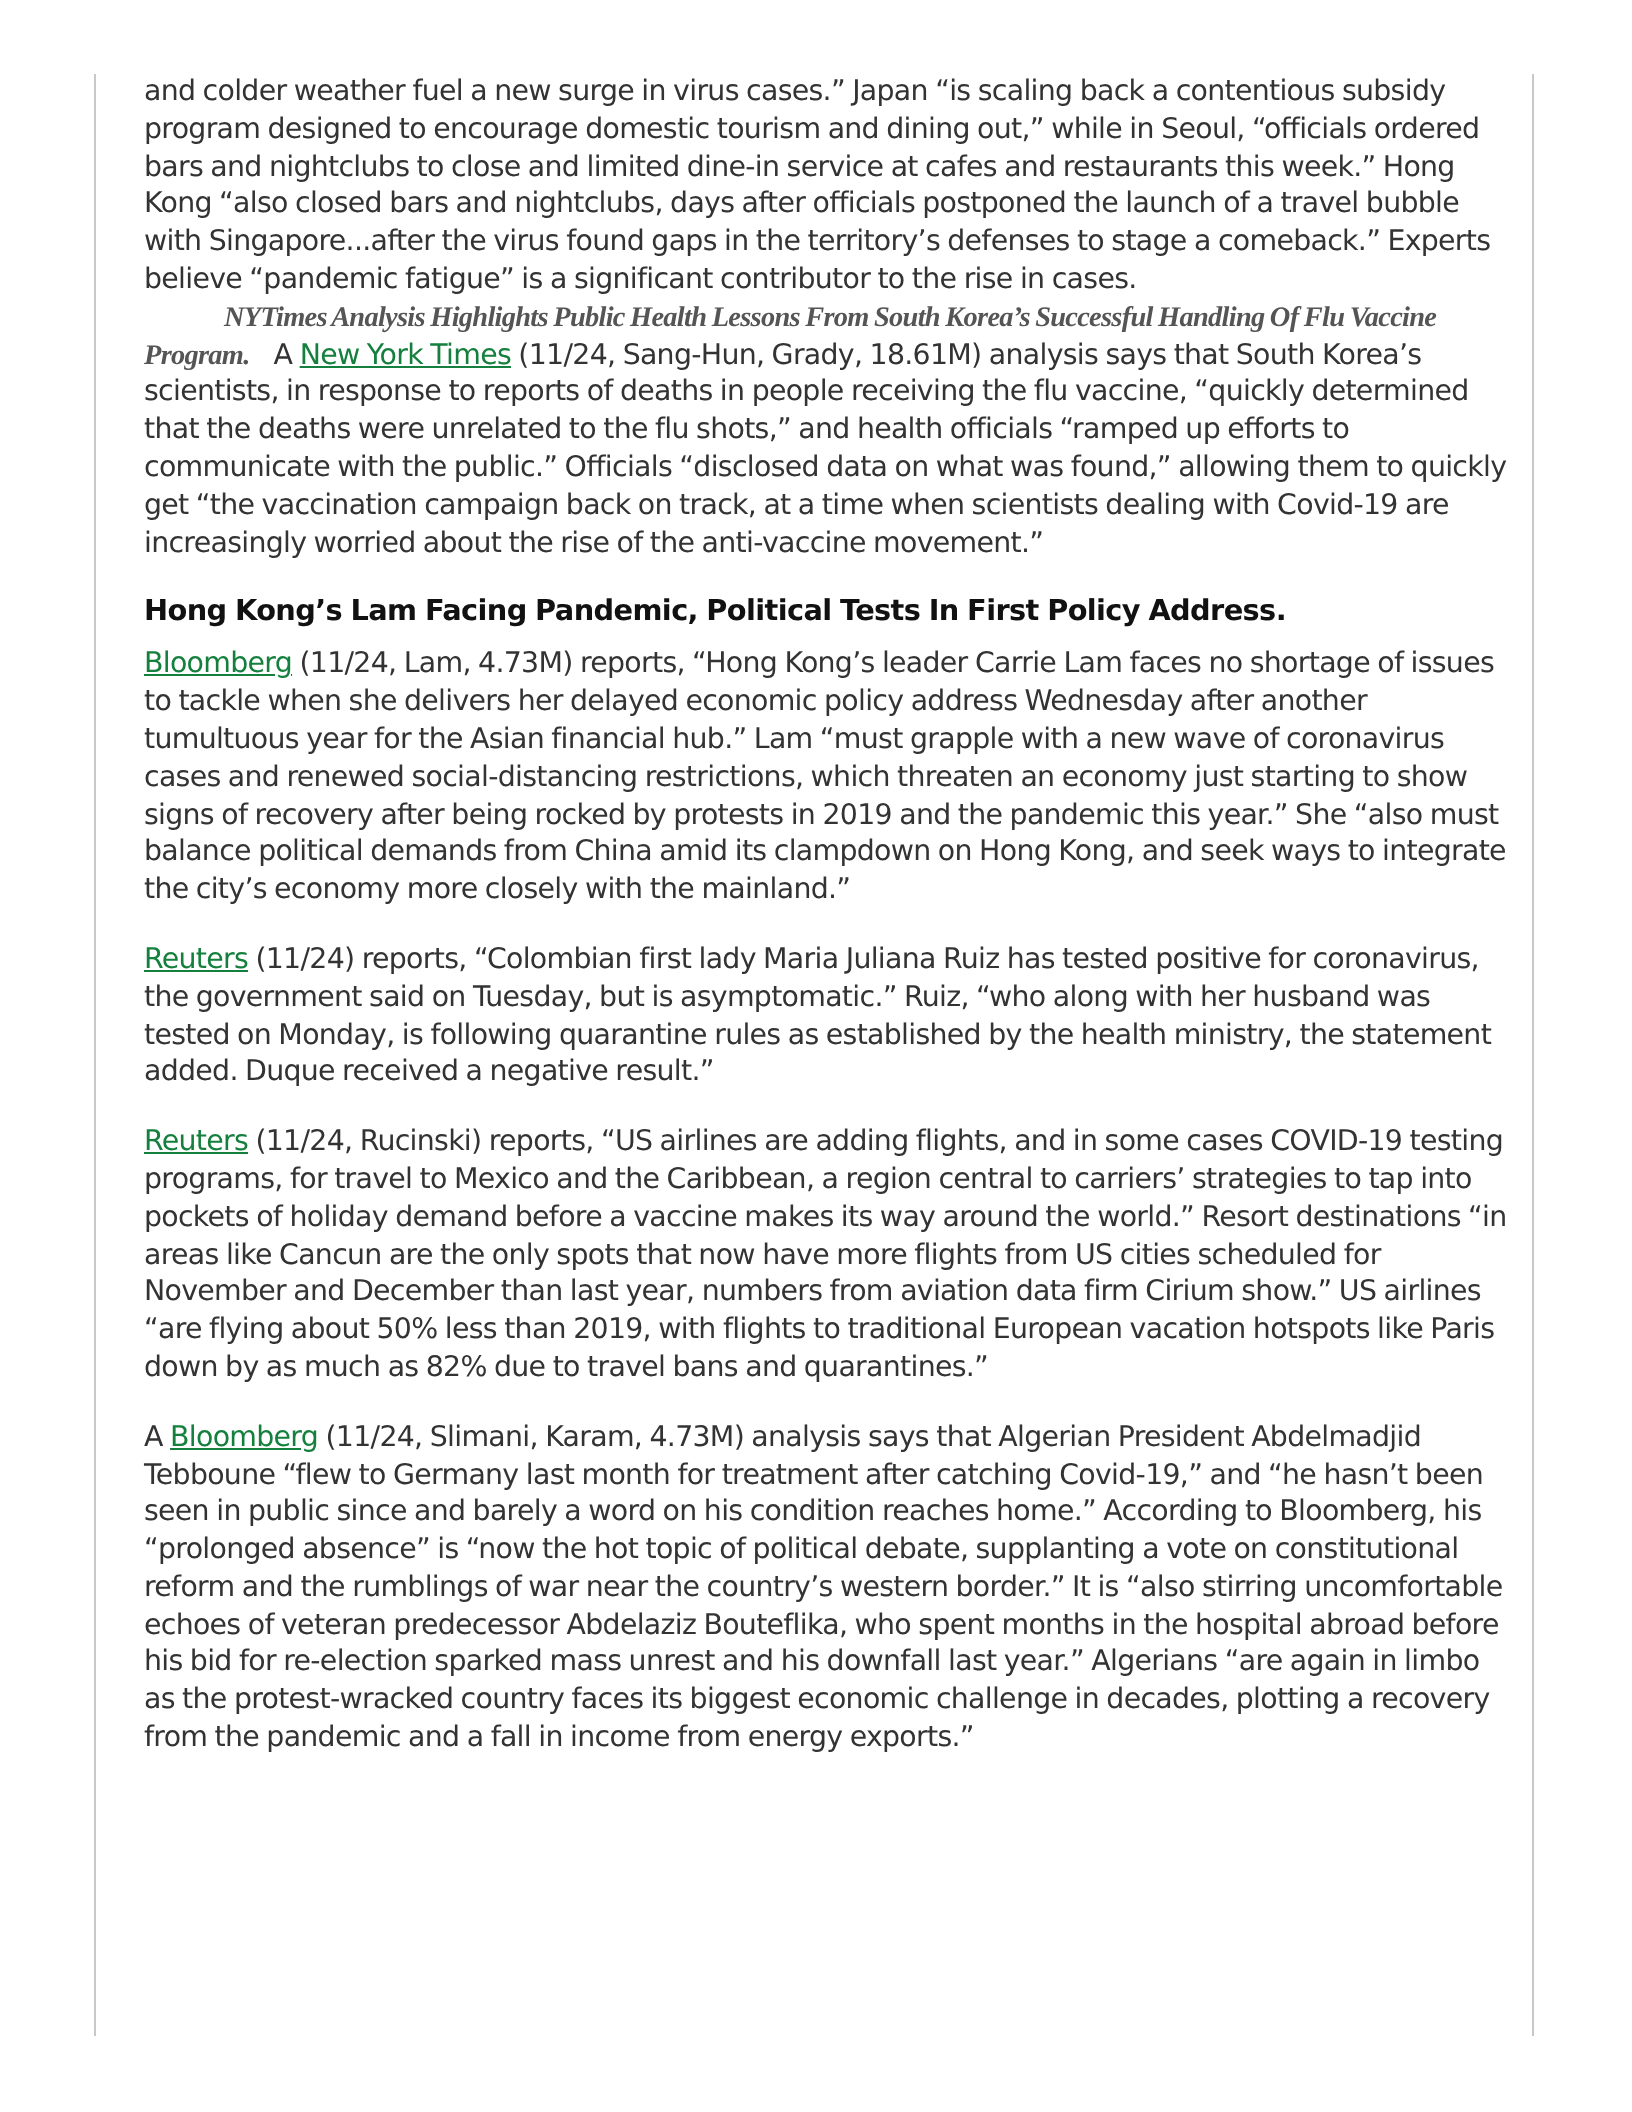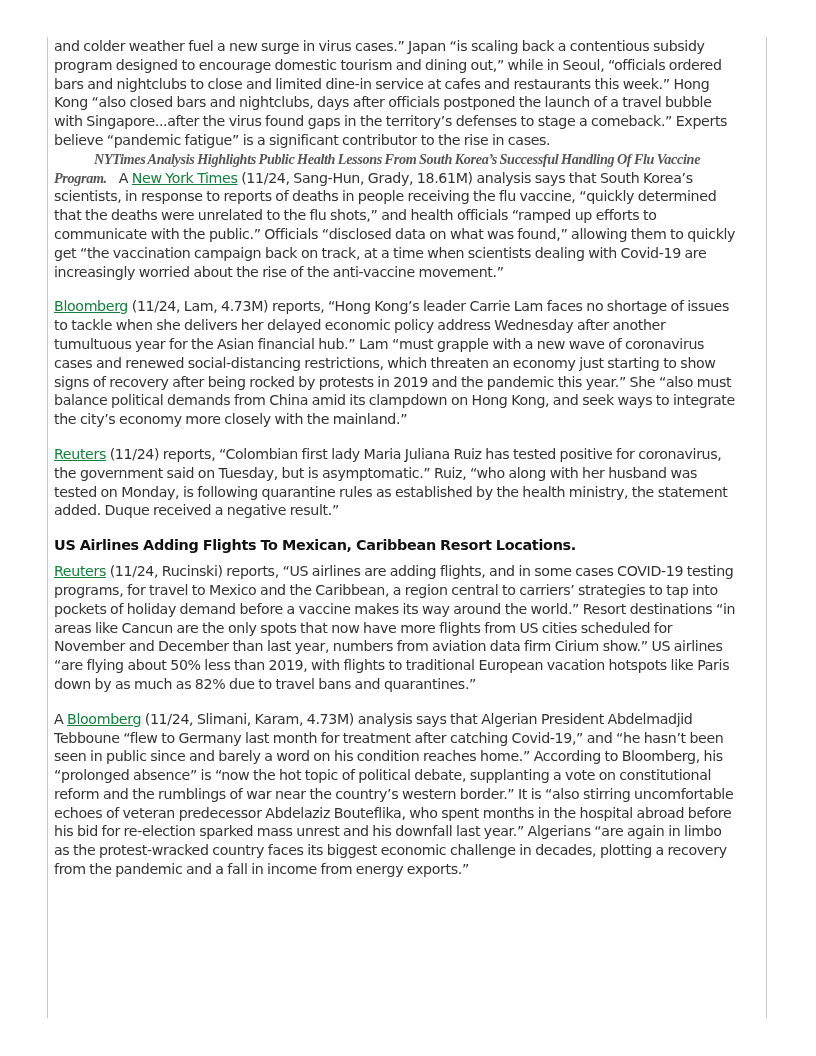--- a/index.html
+++ b/index.html
@@ -7,21 +7,21 @@
   .page {
     position: absolute;
     left: 47px; top: 37px;
     width: 720px; height: 981px;
     border-left: 1px solid #c8c8c8;
     border-right: 1px solid #c8c8c8;
     box-sizing: border-box;
   }
   .content {
     position: absolute;
-    left: 6px; top: 0px;
+    left: 24px; top: 0px;
     width: 682px;
     font-family: "DejaVu Sans", sans-serif;
     font-size: 14.2px;
     line-height: 18.8px;
     color: #333333;
     letter-spacing: -0.35px;
     word-spacing: -0.5px;
   }
   p { margin: 0; }
   .continued { margin-top: 0; }
@@ -49,29 +49,29 @@
 <body>
 
 <div class="page">
   <div class="content">
 
     <p class="continued">and colder weather fuel a new surge in virus cases.” Japan “is scaling back a contentious subsidy program designed to encourage domestic tourism and dining out,” while in Seoul, “officials ordered bars and nightclubs to close and limited dine-in service at cafes and restaurants this week.” Hong Kong “also closed bars and nightclubs, days after officials postponed the launch of a travel bubble with Singapore...after the virus found gaps in the territory’s defenses to stage a comeback.” Experts believe “pandemic fatigue” is a significant contributor to the rise in cases.</p>
 
     <p class="sub-item"><span class="sub-title">NYTimes Analysis Highlights Public Health Lessons From South Korea’s Successful Handling Of Flu Vaccine Program.</span><span class="sub-gap"></span><span>A</span> <a class="src" href="#">New York Times</a> <span>(11/24, Sang-Hun, Grady, 18.61M) analysis says that South Korea’s scientists, in response to reports of deaths in people receiving the flu vaccine, “quickly determined that the deaths were unrelated to the flu shots,” and health officials “ramped up efforts to communicate with the public.” Officials “disclosed data on what was found,” allowing them to quickly get “the vaccination campaign back on track, at a time when scientists dealing with Covid-19 are increasingly worried about the rise of the anti-vaccine movement.”</span></p>
 
     <div class="story">
+      <h2>Hong Kong’s Lam Facing Pandemic, Political Tests In First Policy Address.</h2>
       <p class="body"><a class="src" href="#">Bloomberg</a> <span>(11/24, Lam, 4.73M) reports, “Hong Kong’s leader Carrie Lam faces no shortage of issues to tackle when she delivers her delayed economic policy address Wednesday after another tumultuous year for the Asian financial hub.” Lam “must grapple with a new wave of coronavirus cases and renewed social-distancing restrictions, which threaten an economy just starting to show signs of recovery after being rocked by protests in 2019 and the pandemic this year.” She “also must balance political demands from China amid its clampdown on Hong Kong, and seek ways to integrate the city’s economy more closely with the mainland.”</span></p>
     </div>
 
     <div class="story">
       <p class="body"><a class="src" href="#">Reuters</a> <span>(11/24) reports, “Colombian first lady Maria Juliana Ruiz has tested positive for coronavirus, the government said on Tuesday, but is asymptomatic.” Ruiz, “who along with her husband was tested on Monday, is following quarantine rules as established by the health ministry, the statement added. Duque received a negative result.”</span></p>
     </div>
 
     <div class="story">
-      <h2>US Airlines Adding Flights To Mexican, Caribbean Resort Locations.</h2>
       <p class="body"><a class="src" href="#">Reuters</a> <span>(11/24, Rucinski) reports, “US airlines are adding flights, and in some cases COVID-19 testing programs, for travel to Mexico and the Caribbean, a region central to carriers’ strategies to tap into pockets of holiday demand before a vaccine makes its way around the world.” Resort destinations “in areas like Cancun are the only spots that now have more flights from US cities scheduled for November and December than last year, numbers from aviation data firm Cirium show.” US airlines “are flying about 50% less than 2019, with flights to traditional European vacation hotspots like Paris down by as much as 82% due to travel bans and quarantines.”</span></p>
     </div>
 
     <div class="story">
       <p class="body"><span>A</span> <a class="src" href="#">Bloomberg</a> <span>(11/24, Slimani, Karam, 4.73M) analysis says that Algerian President Abdelmadjid Tebboune “flew to Germany last month for treatment after catching Covid-19,” and “he hasn’t been seen in public since and barely a word on his condition reaches home.” According to Bloomberg, his “prolonged absence” is “now the hot topic of political debate, supplanting a vote on constitutional reform and the rumblings of war near the country’s western border.” It is “also stirring uncomfortable echoes of veteran predecessor Abdelaziz Bouteflika, who spent months in the hospital abroad before his bid for re-election sparked mass unrest and his downfall last year.” Algerians “are again in limbo as the protest-wracked country faces its biggest economic challenge in decades, plotting a recovery from the pandemic and a fall in income from energy exports.”</span></p>
     </div>
 
   </div>
 </div>
 

